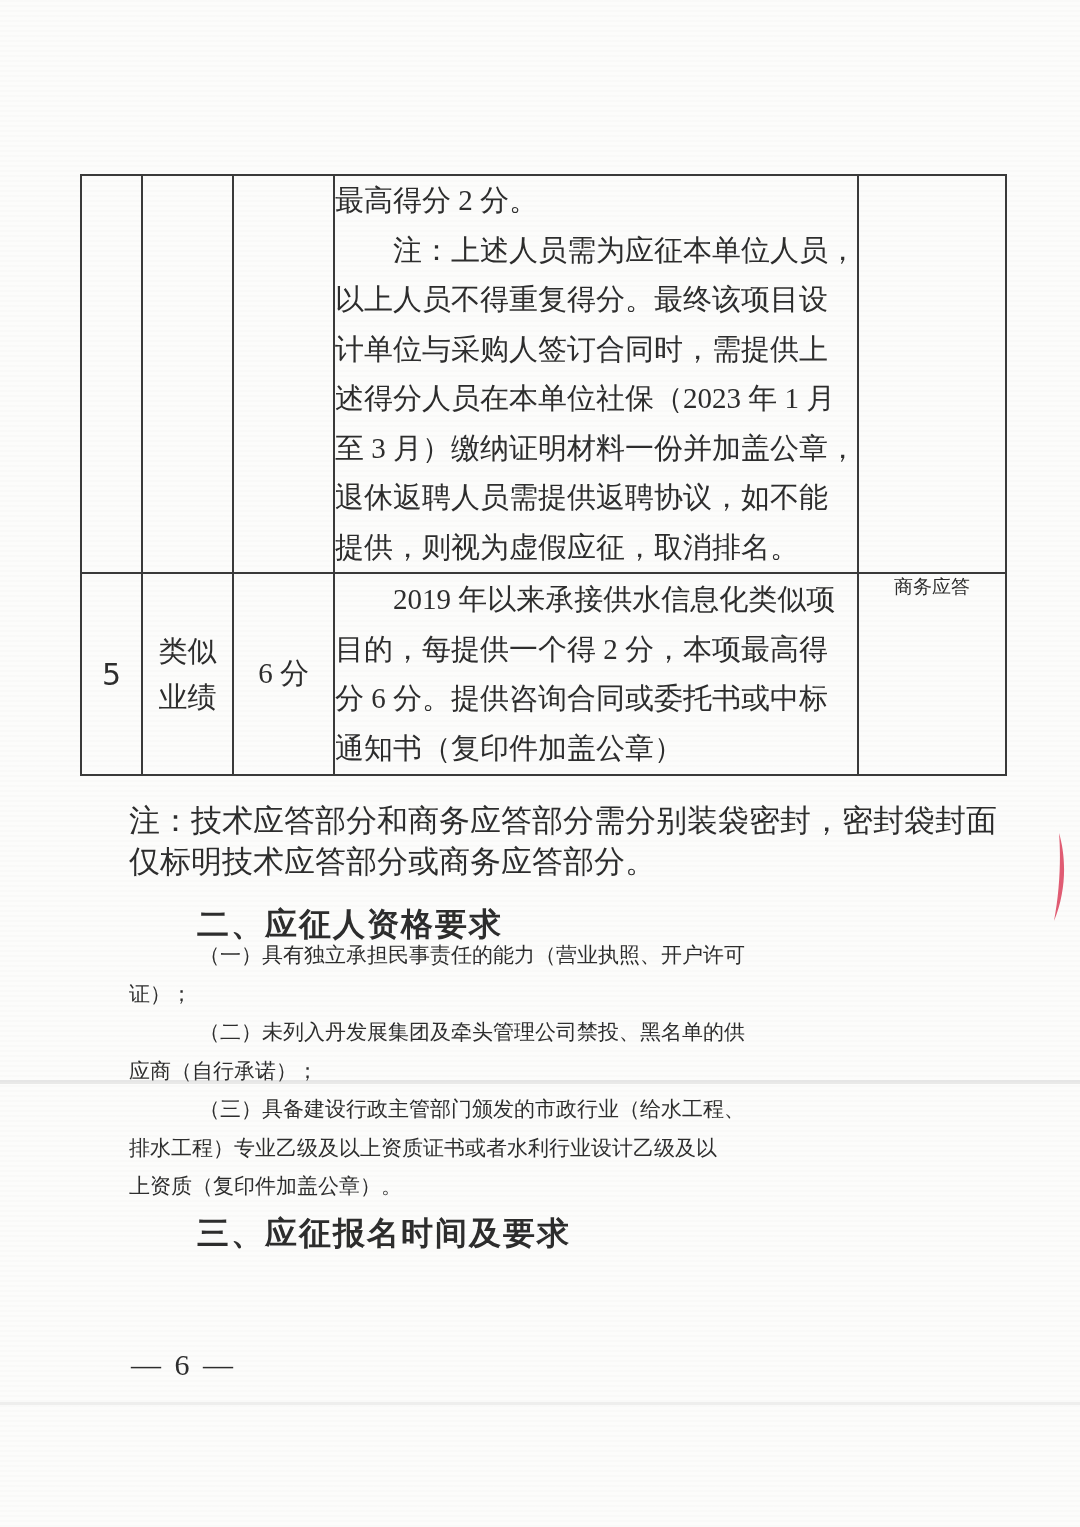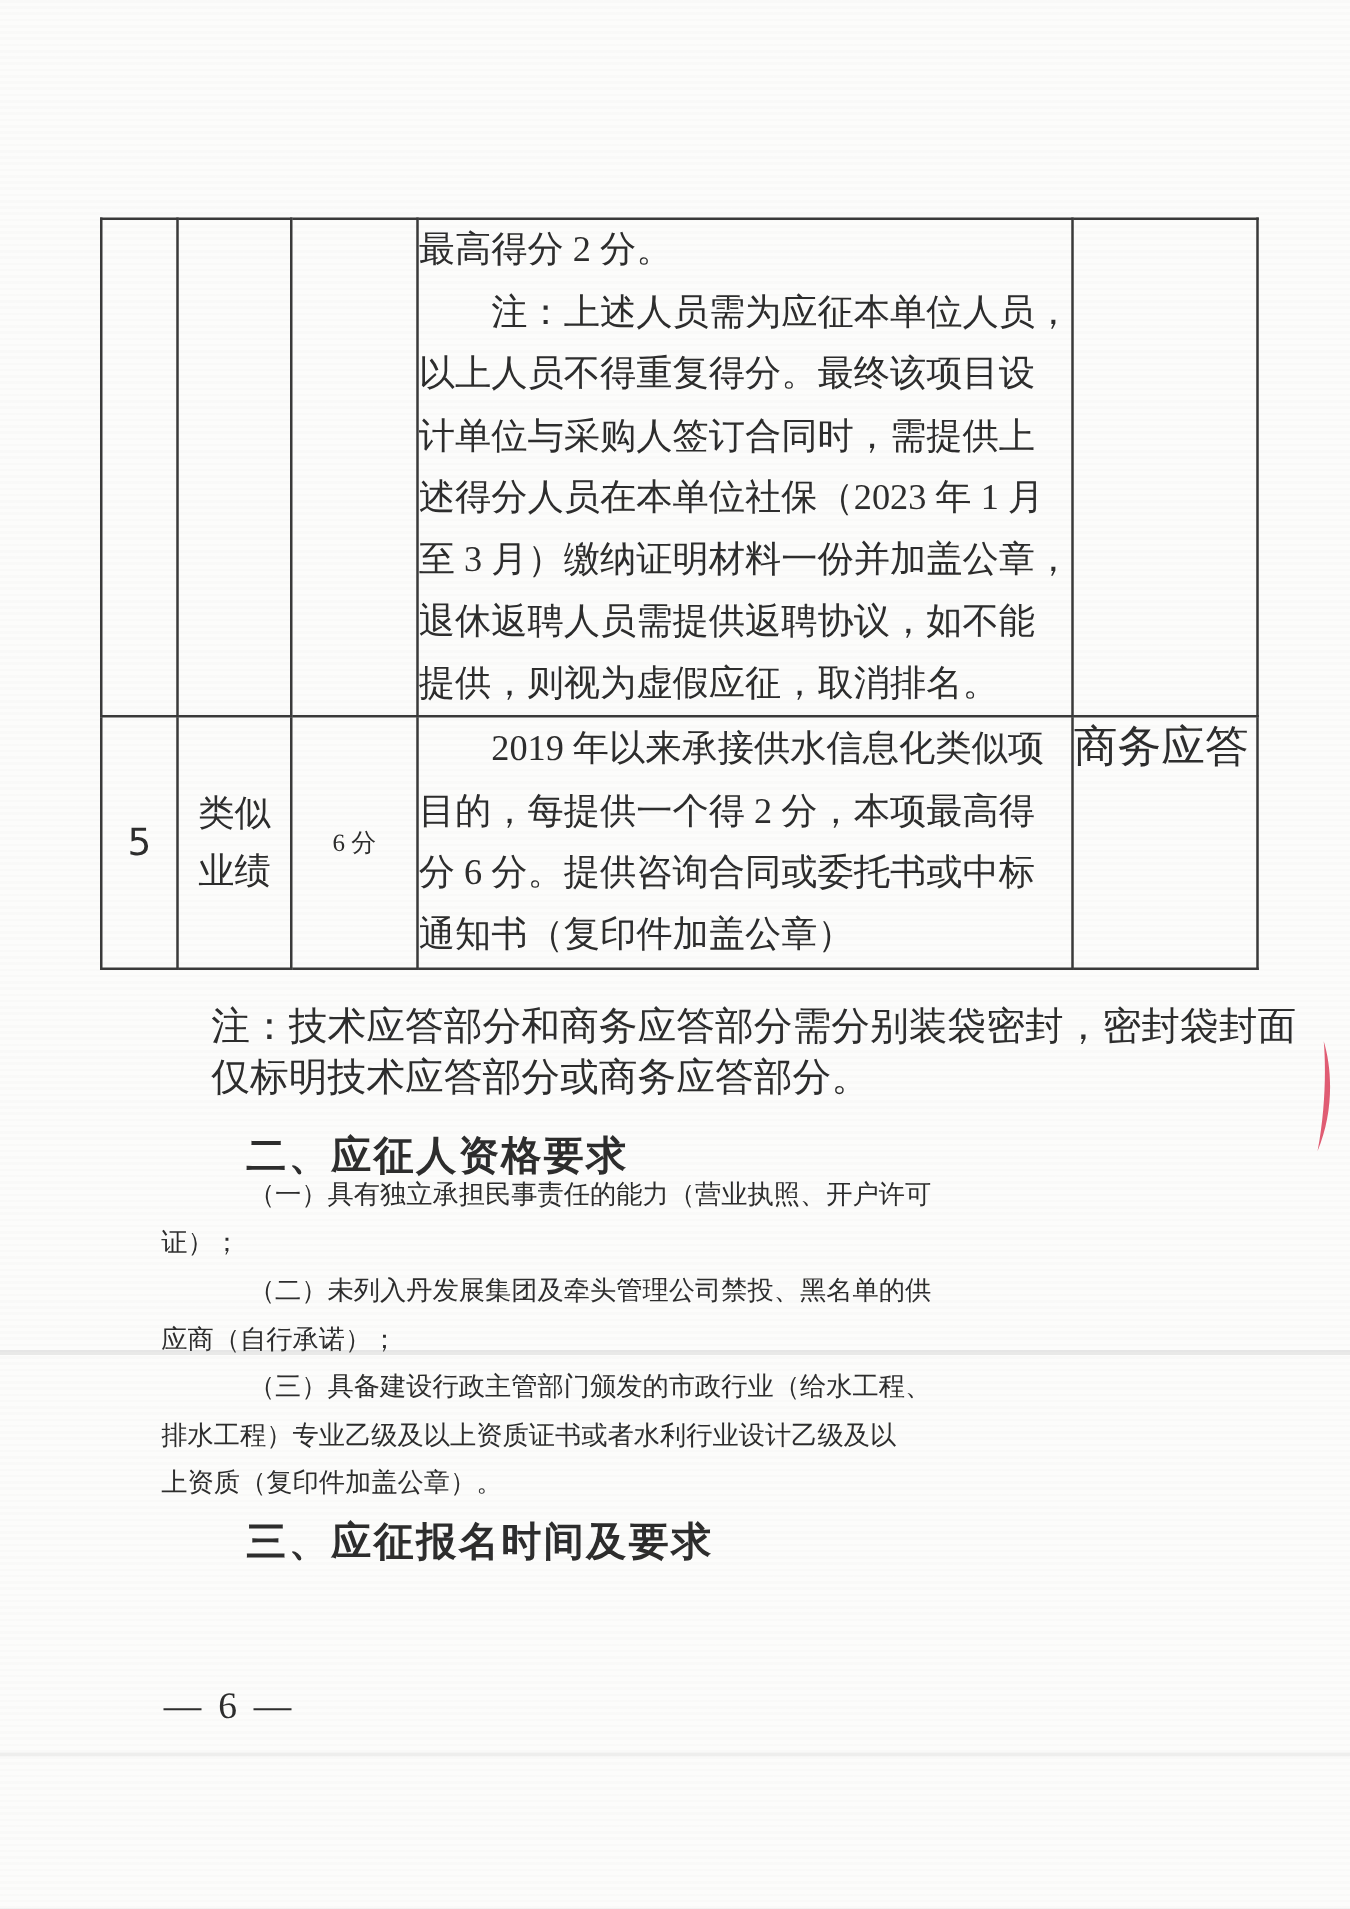--- a/index.html
+++ b/index.html
@@ -17,31 +17,31 @@
     border-collapse:collapse; table-layout:fixed;
   }
   .eval-table td { border:2px solid #3a3a3a; padding:0; }
   tr.rowA td { height:396px;margin-left:40px; }
   tr.row5 td { height:199px; }
   .cell-seq {
     text-align:center; vertical-align:middle;
     font-family:"DejaVu Sans","Liberation Sans",sans-serif; font-size:30px;
   }
   .cell-category { text-align:center; vertical-align:middle; font-size:29px; line-height:46px; }
-  .cell-score { text-align:center; vertical-align:middle; font-size:20px; }
+  .cell-score { text-align:center; vertical-align:middle; font-size:29px; }
   .cell-criteria { vertical-align:top; padding:4px 12px 0 15px; }
   tr.row5 .cell-criteria { padding-top:1px; }
   .cell-criteria .cell-text { font-size:29px; line-height:49.5px; }
   .cell-text .indent { padding-left:58px; }
-  .cell-response { vertical-align:top; padding:13px 0 0 12px; font-size:35px; }
+  .cell-response { vertical-align:top; padding:13px 0 0 12px; font-size:19px;text-align:center; }
 
   
   .note-block {
     position:absolute; left:129px; top:800px; width:875px;
-    font-size:31px; line-height:41px;margin-left:40px;
+    font-size:31px; line-height:41px;
   }
   .sec-heading {
     position:absolute; left:197px; font-size:32px; font-weight:700;
     font-family:"Liberation Sans","DejaVu Sans",sans-serif; letter-spacing:2px;
   }
   .sec2-heading { top:903px; }
   .sec3-heading { top:1212px; }
   .body-block { position:absolute; left:129px; width:890px; font-size:21px; }
   .sec2-body { top:936px; line-height:38.5px; }
   .sec3-body { top:1248px; line-height:39px; }

